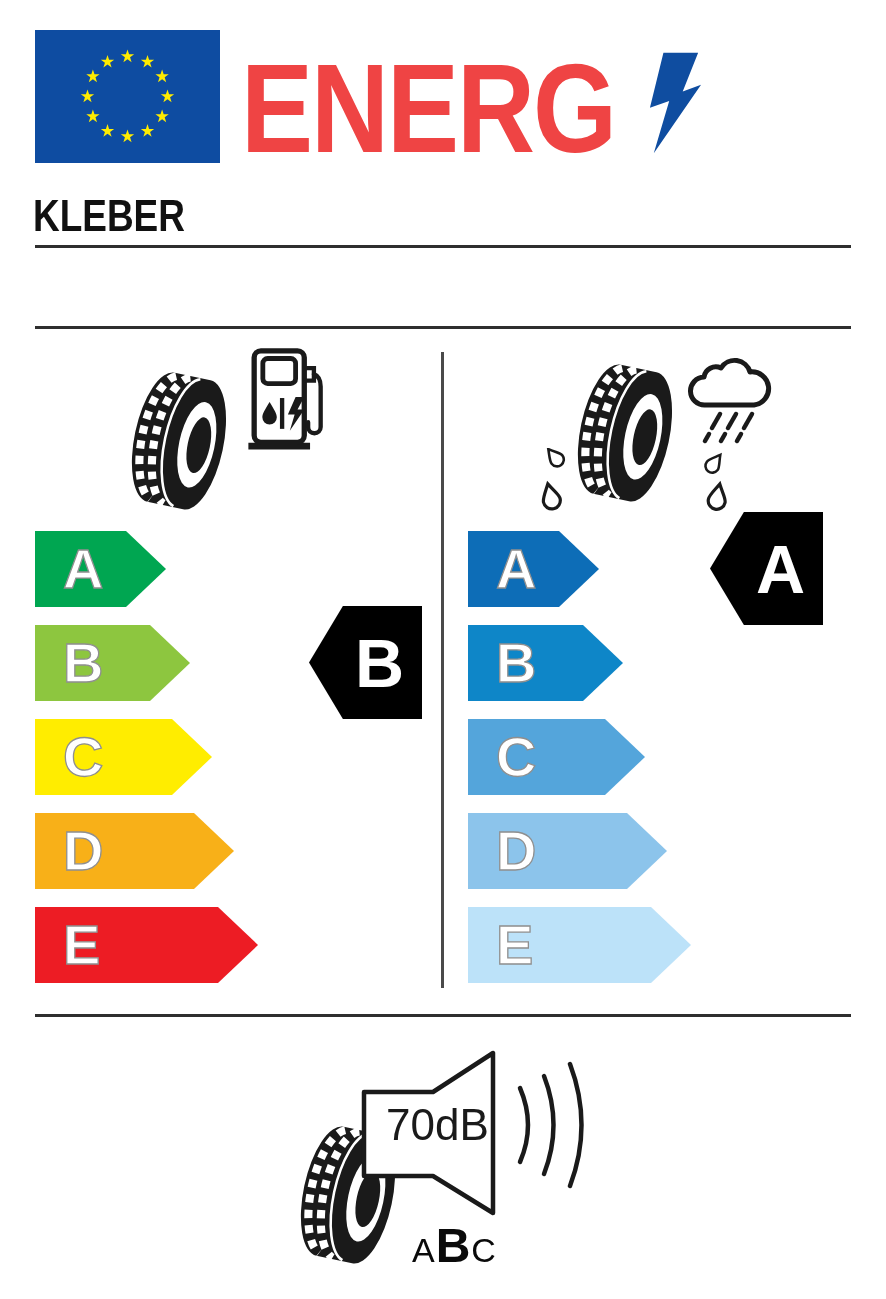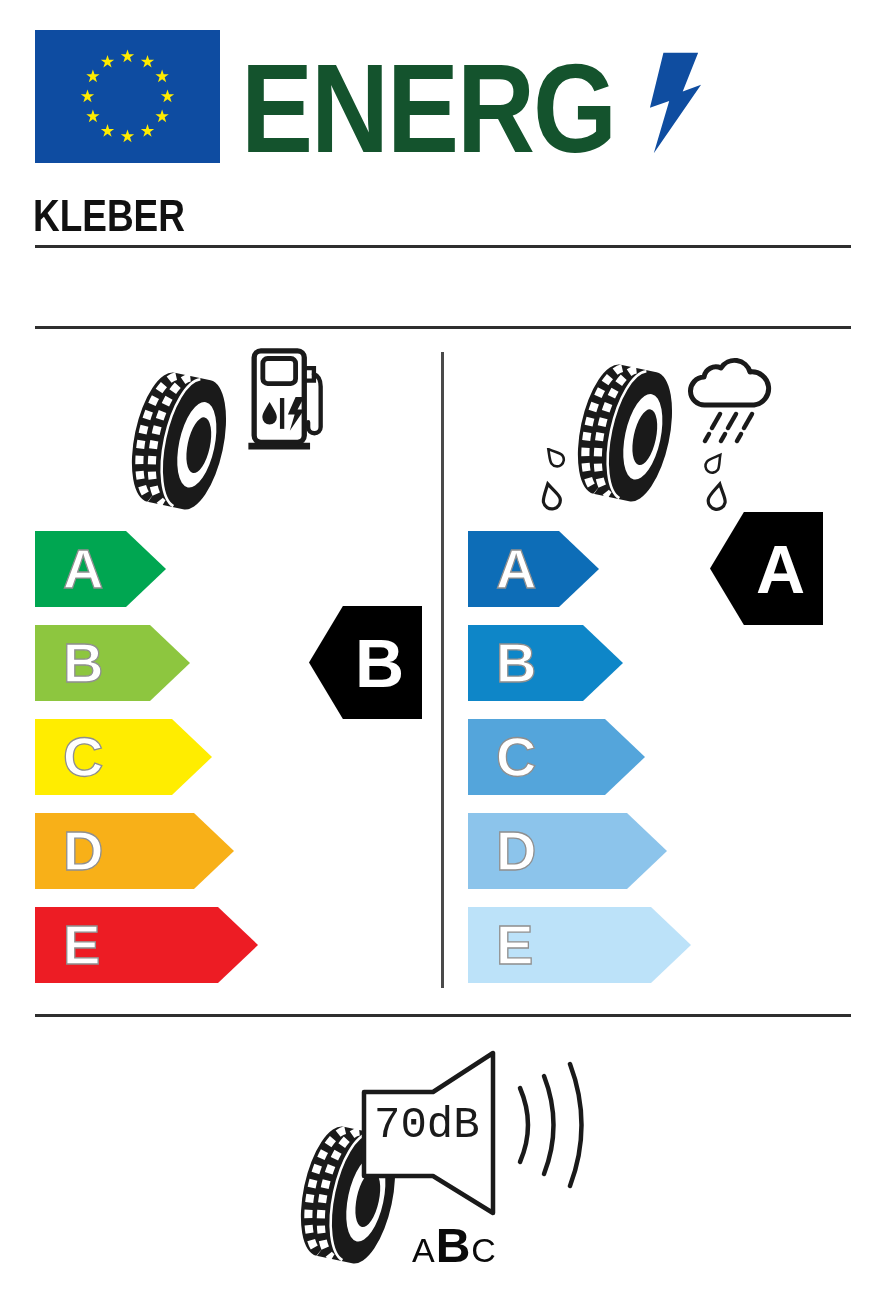--- a/index.html
+++ b/index.html
@@ -2,21 +2,21 @@
 <html><head>
 <meta charset="utf-8">
 <style>
   html,body{margin:0;padding:0;background:#ffffff;}
   .label{
     position:relative;width:886px;height:1299px;background:#fff;overflow:hidden;
     font-family:"Liberation Sans",sans-serif;
   }
   
   .eu-flag{position:absolute;left:35px;top:30px;width:185px;height:133px;}
-  .logo{position:absolute;left:241px;top:46px;height:120px;color:#14532d;}
+  .logo{position:absolute;left:241px;top:46px;height:120px;color:#ef4444;}
   .logo-text{
     display:inline-block;font-size:108px;line-height:1;font-weight:900;
     letter-spacing:-2px;transform:scale(1,1.16);transform-origin:left top;
   }
   .bolt{position:absolute;left:648px;top:52px;width:54px;height:102px;}
   .brand{
     position:absolute;left:33px;top:191px;font-size:44px;font-weight:900;color:#111;
     letter-spacing:0px;transform:scaleX(0.84);transform-origin:left top;white-space:nowrap;
   }
   .hrule{position:absolute;left:35px;width:816px;height:3px;background:#2e2e2e;}
@@ -52,22 +52,22 @@
     position:absolute;width:113px;height:113px;background:#000;color:#fff;
     clip-path:polygon(30% 0,100% 0,100% 100%,30% 100%,0 50%);
     display:flex;align-items:center;justify-content:center;
     padding-left:28px;box-sizing:border-box;
     font-size:68px;font-weight:800;line-height:1;
   }
   #fuel-rating{left:309px;top:606px;}
   #wet-rating{left:710px;top:512px;}
   
   .db-value{
-    position:absolute;left:374px;top:1100px;font-size:44px;color:#1a1a1a;
-    font-family:Liberation Mono, monospace;white-space:nowrap;
+    position:absolute;left:386px;top:1100px;font-size:44px;color:#1a1a1a;
+    font-family:Liberation Sans, sans-serif;white-space:nowrap;
   }
   .noise-classes{
     position:absolute;left:412px;top:1222px;display:flex;align-items:baseline;color:#0a0a0a;
   }
   .noise-classes .nc{font-size:34px;font-weight:400;line-height:1;}
   .noise-classes .nc.big{font-size:48px;font-weight:800;margin:0 1px;}
 </style>
 </head>
 <body>
 

